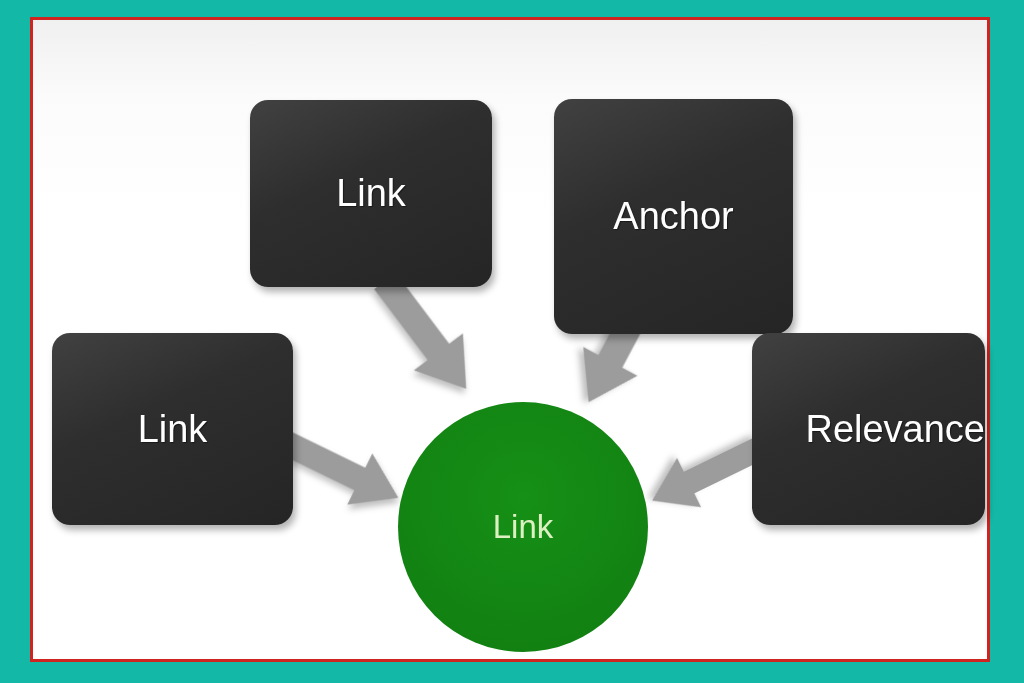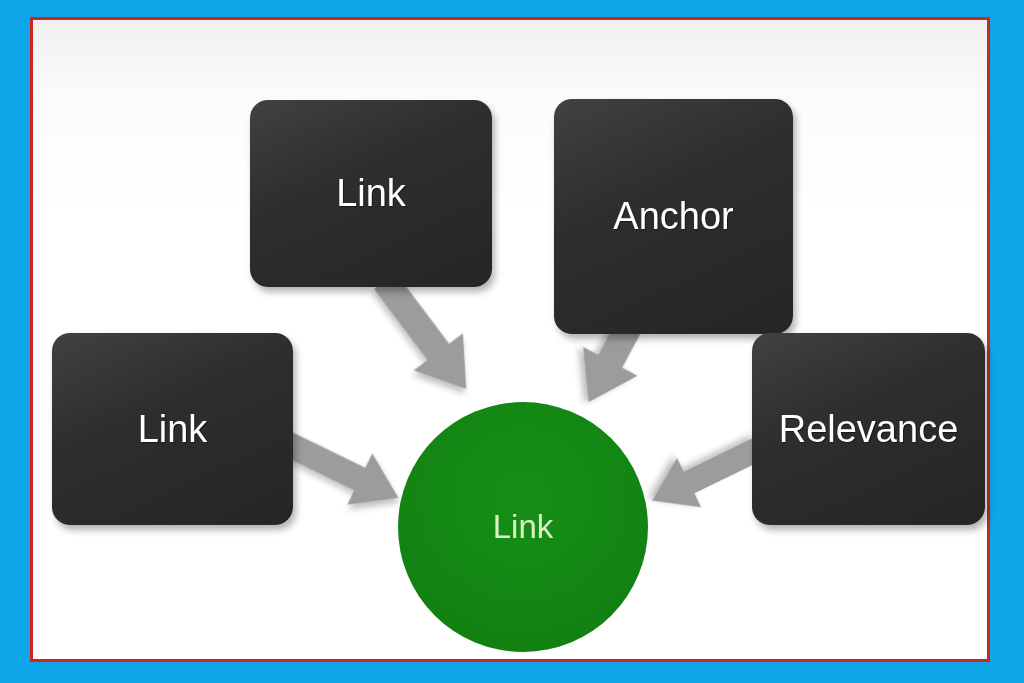--- a/index.html
+++ b/index.html
@@ -8,21 +8,21 @@
     width: 1024px;
     height: 683px;
     background: #ffffff;
     font-family: "Liberation Sans", "DejaVu Sans", sans-serif;
     overflow: hidden;
   }
   .canvas {
     position: relative;
     width: 1024px;
     height: 683px;
-    background: #0ea5e9;
+    background: #14b8a6;
   }
   .frame {
     position: absolute;
     left: 30px;
     top: 17px;
     width: 960px;
     height: 645px;
     box-sizing: border-box;
     border: 3px solid #d02421;
     background: linear-gradient(180deg, #f0f0f0 0%, #fbfbfb 12%, #ffffff 30%);
@@ -41,21 +41,21 @@
     justify-content: center;
     text-align: center;
     font-size: 38px;
     line-height: 1.48;
     text-shadow: 1px 1px 1px rgba(0,0,0,0.45);
   }
   .node-box span { display: block; }
   .b-quality   { left: 250px; top: 100px; width: 242px; height: 187px; }
   .b-anchor    { left: 554px; top:  99px; width: 239px; height: 235px; text-align: center; }
   .b-quantity  { left:  52px; top: 333px; width: 241px; height: 192px; }
-  .b-relevance { left: 752px; top: 333px; width: 233px; height: 192px; }
+  .b-relevance { left: 752px; top: 333px; width: 233px; height: 192px; align-items: flex-end; }
 
   .center-circle {
     position: absolute;
     left: 398px;
     top: 402px;
     width: 250px;
     height: 250px;
     border-radius: 50%;
     background: radial-gradient(circle at 50% 38%, #169016 0%, #128212 70%, #0f7c0f 100%);
     z-index: 2;

